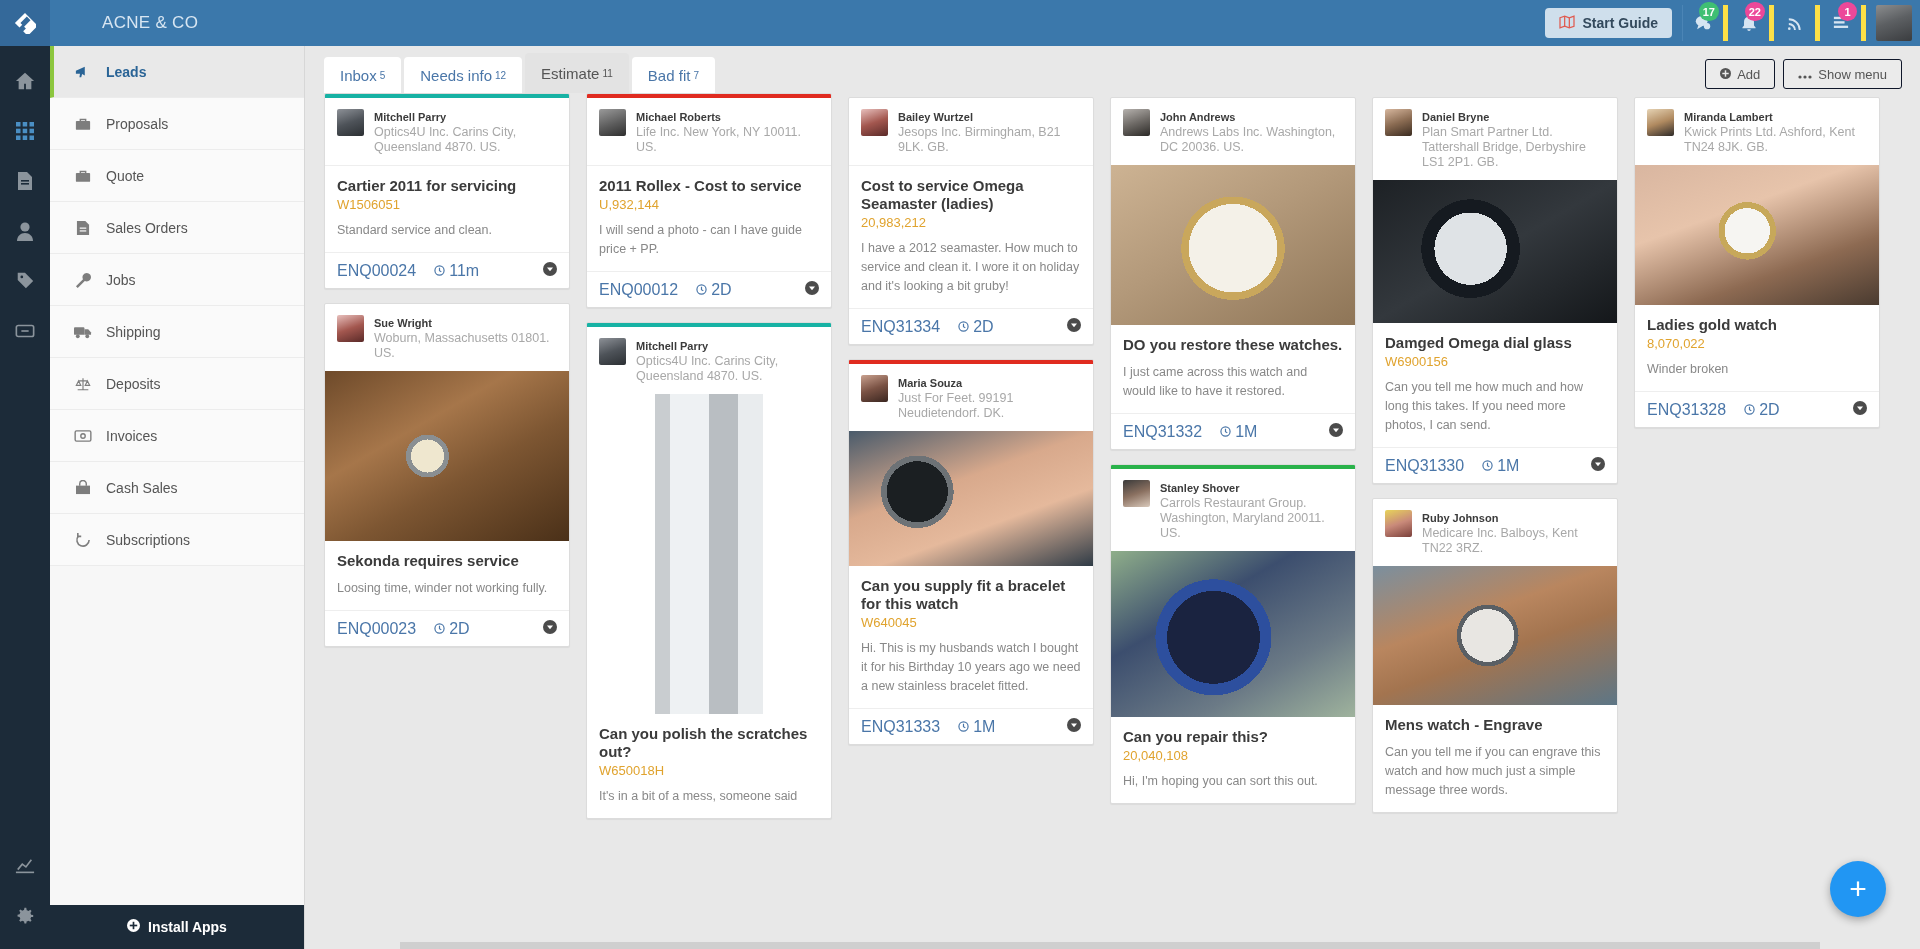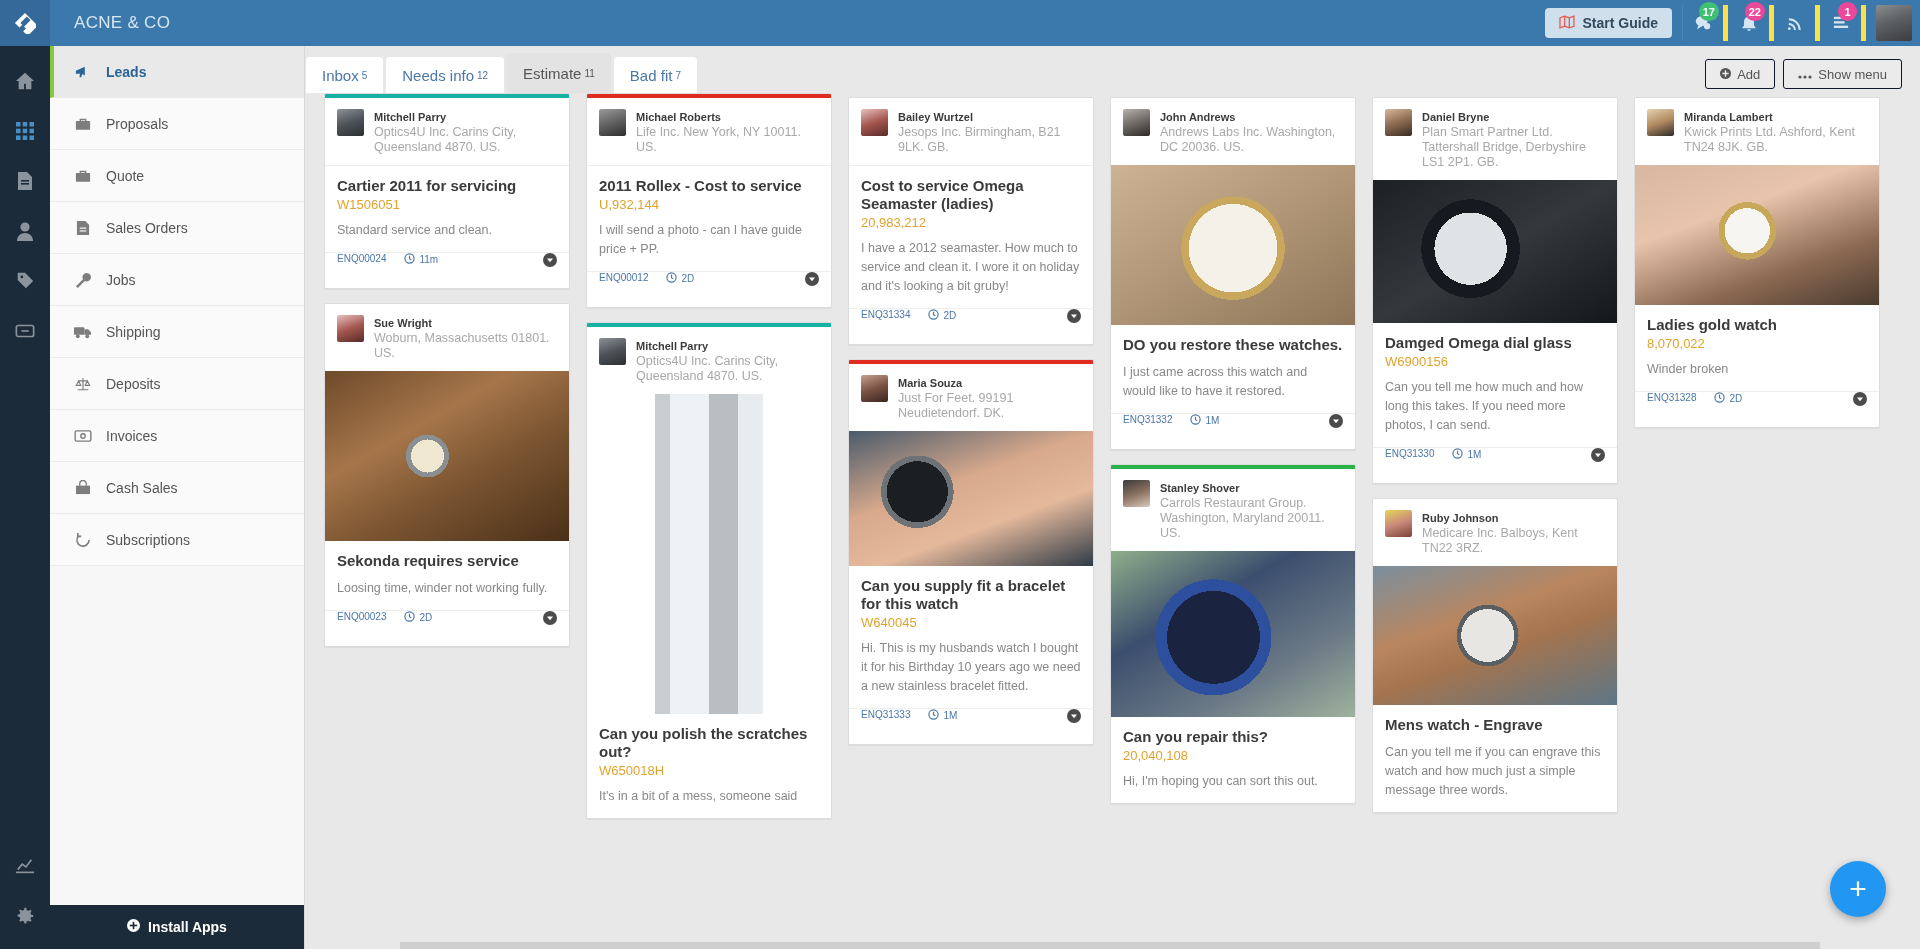--- a/index.html
+++ b/index.html
@@ -7,21 +7,21 @@
     width: 1920px; height: 949px;
     font-family: "Liberation Sans", sans-serif;
     background: #e8e8e8;
     overflow: hidden;
   }
   .app { position: relative; width: 1920px; height: 949px; }
 
   
   .topbar {
     position: absolute; top: 0; left: 0; right: 0; height: 46px;
-    background: #3b78ab; display: flex; align-items: center; z-index: 40;
+    background: #3b78ab; display: flex; align-items: center; z-index: 40; gap: 28px;
   }
   .brand-logo {
     width: 50px; height: 46px; background: #34699a;
     display: flex; align-items: center; justify-content: center;
   }
   .brand-title {
     color: #d8e6f2; font-size: 17px; letter-spacing: .3px;
     margin-left: 24px; font-weight: 400;
   }
   .topbar-right { margin-left: auto; display: flex; align-items: center; height: 46px; padding-right: 8px; }
@@ -85,21 +85,21 @@
     display: flex; align-items: center; justify-content: center; gap: 8px; cursor: pointer;
   }
 
   
   .main {
     position: absolute; top: 46px; left: 306px; right: 0; bottom: 0;
     background: #e8e8e8;
   }
   .tabbar {
     height: 47px; position: relative; display: flex; align-items: flex-end;
-    background: #e8e8e8;
+    padding-left: 18px; background: #e8e8e8;
   }
   .tab {
     background: #fff; border-radius: 4px 4px 0 0; height: 36px;
     padding: 0 16px; display: flex; align-items: center; color: #4a76a8;
     font-size: 15px; margin-right: 3px; cursor: pointer; position: relative;
   }
   .tab.active { background: #e3e3e3; color: #555; height: 40px; }
   .tab sup { font-size: 10px; margin-left: 3px; vertical-align: super; }
   .tab-actions { position: absolute; right: 18px; bottom: 4px; display: flex; gap: 8px; }
   .btn {
@@ -123,22 +123,22 @@
   .av { width: 27px; height: 27px; flex: 0 0 27px; border-radius: 2px; overflow: hidden; }
   .who-name { font-size: 11px; font-weight: bold; color: #3b3b3b; line-height: 16px; }
   .who-org { font-size: 12.5px; color: #a8a8a8; line-height: 15px; }
   .card-photo { width: 100%; height: 148px; display: block; }
   .card-body { padding: 11px 12px 12px 12px; border-top: 1px solid #eee; }
   .card.has-photo .card-body { border-top: none; }
   .card-title { font-size: 15px; font-weight: bold; color: #3b3b3b; line-height: 18px; }
   .card-ref { font-size: 13px; color: #e0a32e; margin-top: 2px; }
   .card-desc { font-size: 12.5px; color: #888; line-height: 19px; margin-top: 9px; }
   .card-foot {
-    border-top: 1px solid #eee; height: 36px; display: flex; align-items: flex-start;
-    padding: 0 12px; gap: 18px; font-size: 10px; color: #4a76a8;
+    border-top: 1px solid #eee; height: 36px; display: flex; align-items: center;
+    padding: 0 12px; gap: 18px; font-size: 16px; color: #4a76a8;
   }
   .foot-time { display: flex; align-items: center; gap: 4px; }
   .foot-caret { margin-left: auto; color: #4b4b4b; }
 
   .fab {
     position: absolute; right: 34px; bottom: 32px; width: 56px; height: 56px;
     border-radius: 50%; background: #2196f3; color: #fff; font-size: 30px;
     display: flex; align-items: center; justify-content: center;
     box-shadow: 0 3px 8px rgba(0,0,0,.3); cursor: pointer; z-index: 30;
   }

